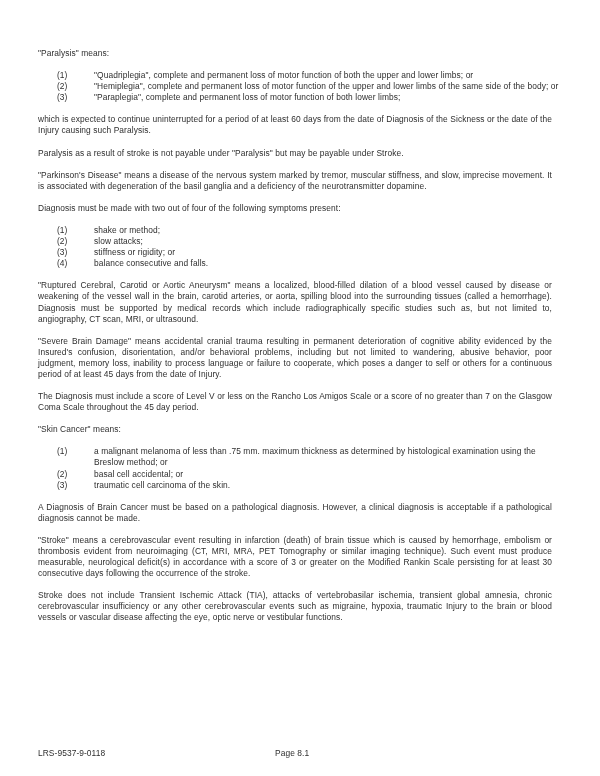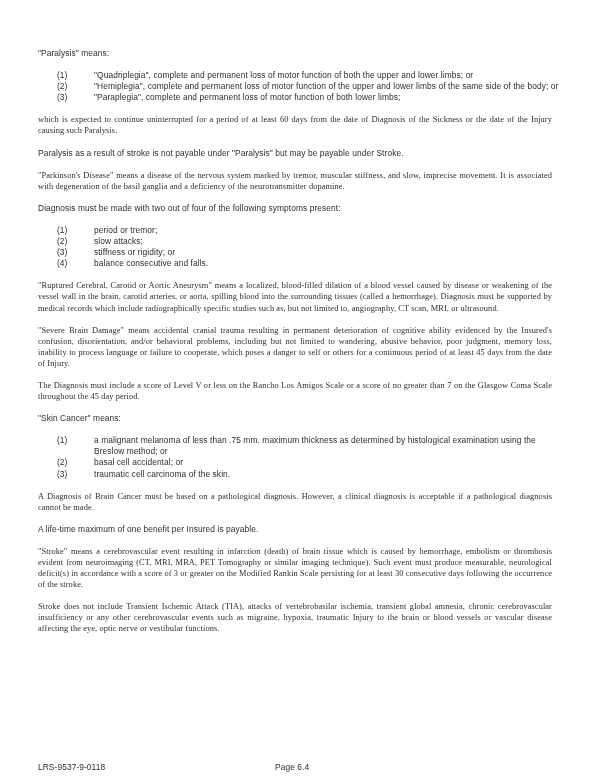--- a/index.html
+++ b/index.html
@@ -25,21 +25,20 @@
   .content {
     width: 526px;
   }
   p.para {
     margin: 0 12px 11px 0;
     font-size: 8.4px;
     line-height: 11.1px;
     text-align: justify;
     color: #2e2e2e;
     letter-spacing: 0.01em;
-    font-family: Liberation Serif, serif;
   }
   p.lead {
     margin: 0 0 11px 0;
     font-size: 8.4px;
     line-height: 11.1px;
     text-align: left;
     color: #2e2e2e;
     letter-spacing: 0.01em;
   }
   ol.numlist {
@@ -64,21 +63,21 @@
     position: absolute;
     left: 0;
     top: 0;
     width: 30px;
     text-align: left;
   }
   .footer {
     position: absolute;
     left: 38px;
     right: 36px;
-    bottom: 0;
+    bottom: 14px;
     height: 14px;
   }
   .footer .doc-id {
     position: absolute;
     left: 0;
     top: 0;
     font-size: 8.4px;
     line-height: 11px;
     color: #2e2e2e;
     letter-spacing: 0.01em;
@@ -121,21 +120,21 @@
 
     <p class="lead">Paralysis as a result of stroke is not payable under "Paralysis" but may be payable under Stroke.</p>
 
     <p class="para">"Parkinson's Disease" means a disease of the nervous system marked by tremor, muscular stiffness, and slow, imprecise movement.  It is associated with degeneration of the basil ganglia and a deficiency of the neurotransmitter dopamine.</p>
 
     <p class="lead">Diagnosis must be made with two out of four of the following symptoms present:</p>
 
     <ol class="numlist">
       <li>
         <span class="marker">(1)</span>
-        <span>period or tremor;</span>
+        <span>shake or method;</span>
       </li>
       <li>
         <span class="marker">(2)</span>
         <span>slow attacks;</span>
       </li>
       <li>
         <span class="marker">(3)</span>
         <span>stiffness or rigidity; or</span>
       </li>
       <li>
@@ -162,25 +161,24 @@
         <span>basal cell accidental; or</span>
       </li>
       <li>
         <span class="marker">(3)</span>
         <span>traumatic cell carcinoma of the skin.</span>
       </li>
     </ol>
 
     <p class="para">A Diagnosis of Brain Cancer must be based on a pathological diagnosis.  However, a clinical diagnosis is acceptable if a pathological diagnosis cannot be made.</p>
 
-    <p class="lead">A life-time maximum of one benefit per Insured is payable.</p>
 
     <p class="para">"Stroke" means a cerebrovascular event resulting in infarction (death) of brain tissue which is caused by hemorrhage, embolism or thrombosis evident from neuroimaging (CT, MRI, MRA, PET Tomography or similar imaging technique).  Such event must produce measurable, neurological deficit(s) in accordance with a score of 3 or greater on the Modified Rankin Scale persisting for at least 30 consecutive days following the occurrence of the stroke.</p>
 
     <p class="para">Stroke does not include Transient Ischemic Attack (TIA), attacks of vertebrobasilar ischemia, transient global amnesia, chronic cerebrovascular insufficiency or any other cerebrovascular events such as migraine, hypoxia, traumatic Injury to the brain or blood vessels or vascular disease affecting the eye, optic nerve or vestibular functions.</p>
 
   </div>
 
   <div class="footer">
     <span class="doc-id">LRS-9537-9-0118</span>
-    <span class="page-num">Page 6.4</span>
+    <span class="page-num">Page 8.1</span>
   </div>
 </div>
 
 </body></html>

